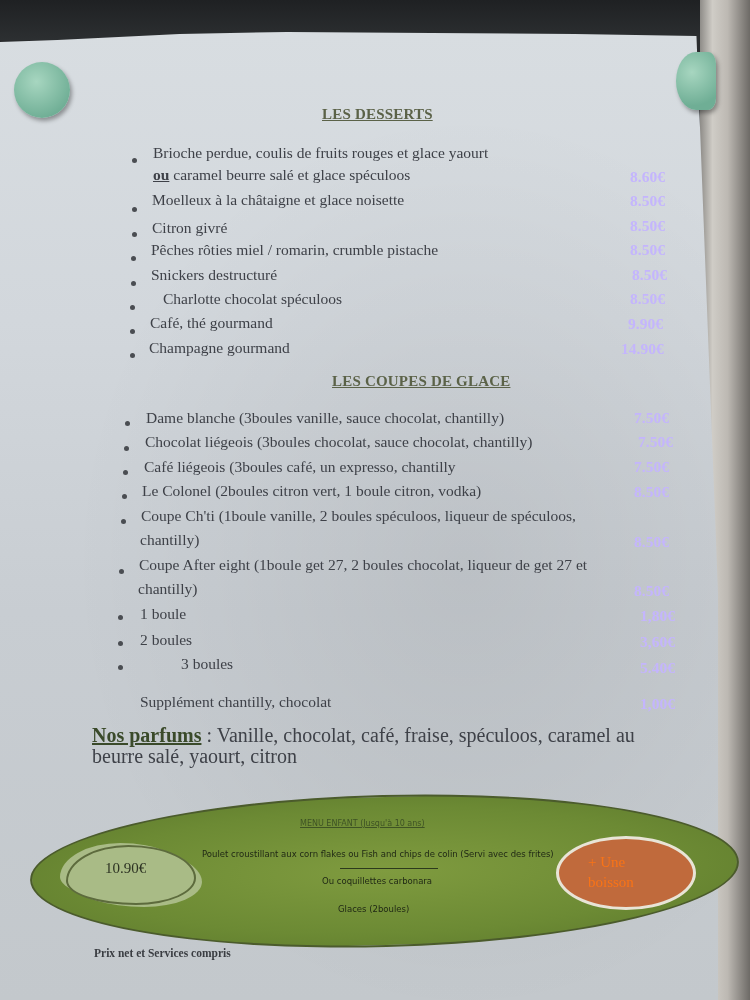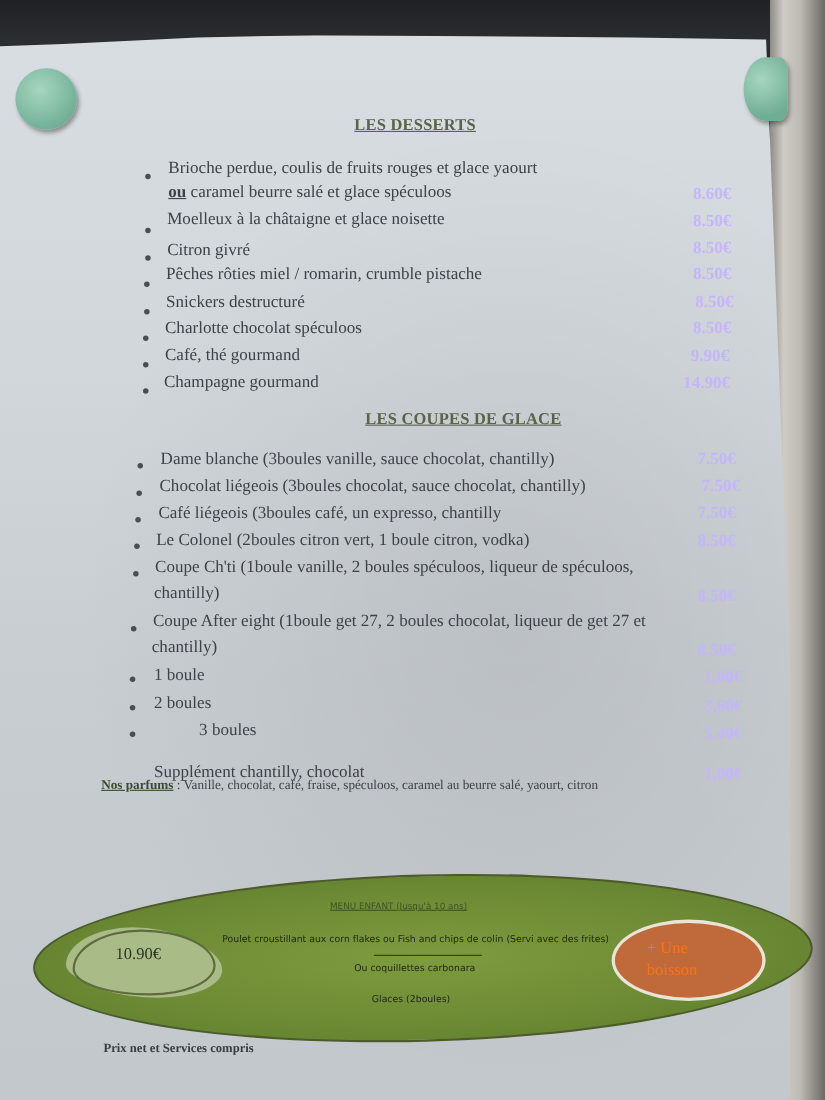--- a/index.html
+++ b/index.html
@@ -35,21 +35,21 @@
 
   .section-title {
     position:absolute; font-weight:bold; text-decoration:underline;
     color:#5b6248; font-size:15px; letter-spacing:0.2px;
   }
   .row { position:absolute; color:#3e4148; font-size:15.5px; white-space:nowrap; }
   .bullet { position:absolute; width:5px; height:5px; border-radius:50%; background:#4a4d52; }
   .price { position:absolute; font-weight:bold; color:#c4b5fd; font-size:15.5px; white-space:nowrap; }
   .ou { text-decoration:underline; font-weight:bold; }
 
-  .parfums { position:absolute; left:92px; top:703px; width:592px; font-size:12px; color:#3e4148; line-height:21px; }
+  .parfums { position:absolute; left:92px; top:725px; width:592px; font-size:20px; color:#3e4148; line-height:21px; }
   .parfums .label { font-weight:bold; text-decoration:underline; color:#3a4a2a; }
   .parfums .line2 { display:block; text-align:right; }
 
   .kid-oval {
     position:absolute; left:30px; top:795px; width:705px; height:148px;
     border-radius:50%;
     background:radial-gradient(ellipse at 50% 50%, #7f9b3f 0%, #6c8a34 60%, #5b772b 100%);
     border:2px solid #4b5b2c;
     transform:rotate(-1.5deg);
   }
@@ -108,21 +108,21 @@
   <div class="row" style="left:151px; top:241px;">Pêches rôties miel / romarin, crumble  pistache</div>
   <div class="price" style="left:630px; top:241px;">8.50€</div>
 </div>
 <div>
   <div class="bullet" style="left:131px; top:281px;"></div>
   <div class="row" style="left:151px; top:266px;">Snickers destructuré</div>
   <div class="price" style="left:632px; top:266px;">8.50€</div>
 </div>
 <div>
   <div class="bullet" style="left:130px; top:305px;"></div>
-  <div class="row" style="left:150px; top:290px;">Charlotte chocolat spéculoos</div>
+  <div class="row" style="left:163px; top:290px;">Charlotte chocolat spéculoos</div>
   <div class="price" style="left:630px; top:290px;">8.50€</div>
 </div>
 <div>
   <div class="bullet" style="left:130px; top:329px;"></div>
   <div class="row" style="left:150px; top:314px;">Café, thé gourmand</div>
   <div class="price" style="left:628px; top:315px;">9.90€</div>
 </div>
 <div>
   <div class="bullet" style="left:130px; top:353px;"></div>
   <div class="row" style="left:149px; top:339px;">Champagne gourmand</div>

